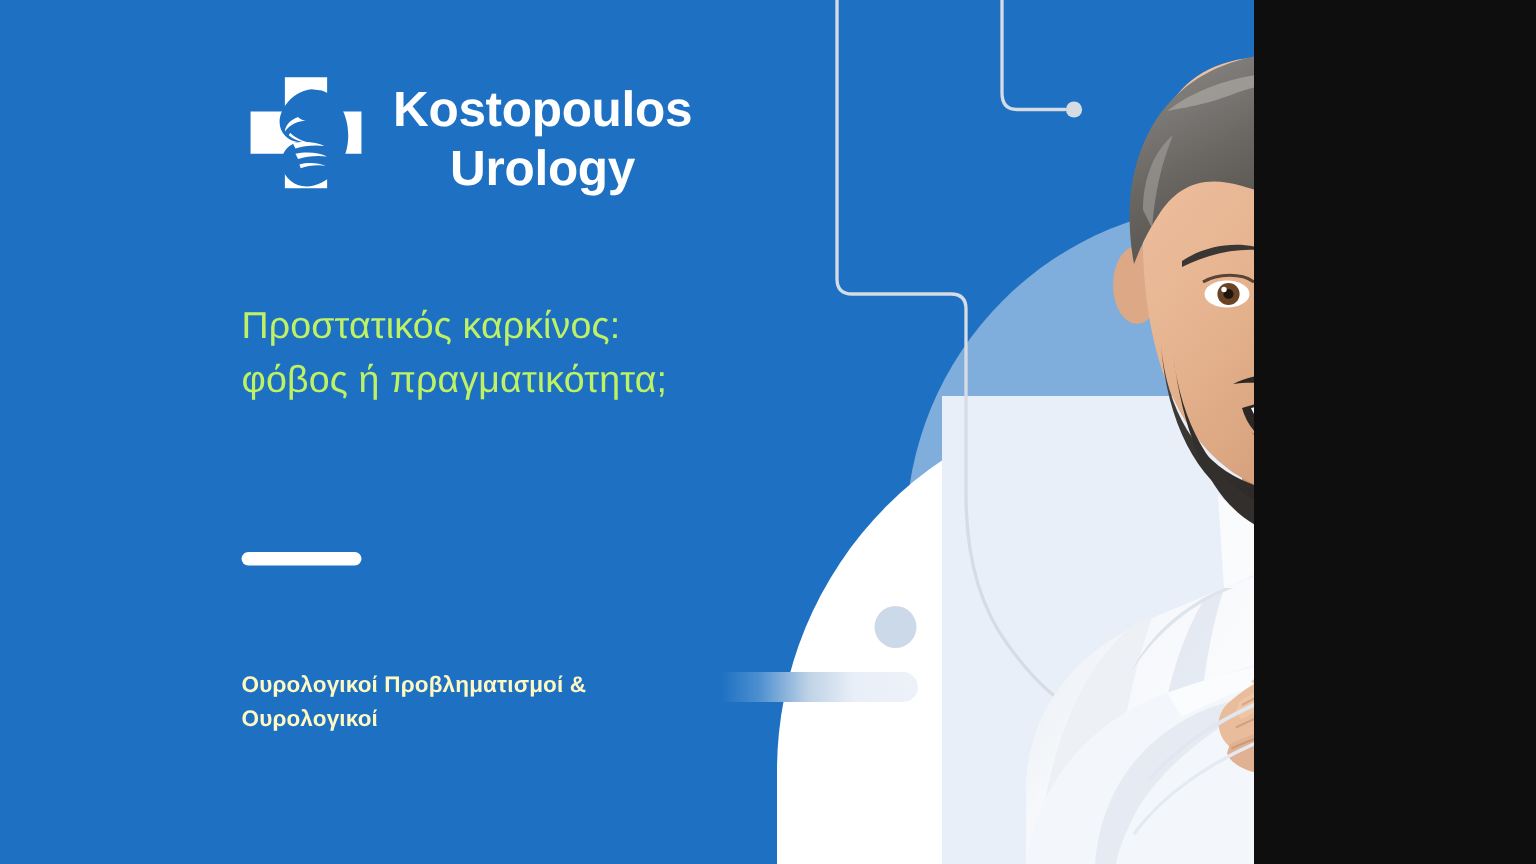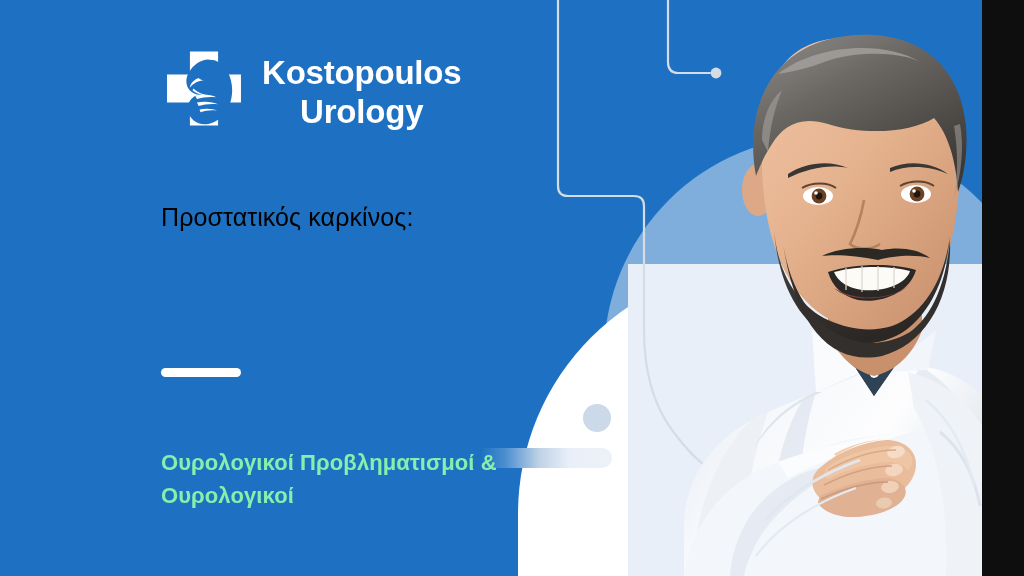--- a/index.html
+++ b/index.html
@@ -2,21 +2,21 @@
 <html><head>
 <meta charset="utf-8">
 <style>
   html, body {
     margin: 0;
     padding: 0;
     background: #0e0e0e;
   }
   #stage {
     position: relative;
-    width: 982px;
+    width: 836px;
     height: 576px;
     overflow: hidden;
     background: #1E71C2;
     font-family: "Liberation Sans", sans-serif;
     -webkit-font-smoothing: antialiased;
   }
 
   
   .shape-layer {
     position: absolute;
@@ -128,21 +128,21 @@
     letter-spacing: -0.2px;
   }
   .logo-line2 { margin-top: 6px; text-align: center; }
 
   
   .headline {
     position: absolute;
     left: 161px;
     top: 200px;
     width: 420px;
-    color: #000000;
+    color: #bef264;
     font-size: 25px;
     font-weight: normal;
     line-height: 1.42;
     letter-spacing: 0.1px;
   }
   .headline .l2 { display: block; }
 
   
   .rule {
     position: absolute;
@@ -153,22 +153,22 @@
     border-radius: 5px;
     background: #FFFFFF;
   }
 
   
   .caption {
     position: absolute;
     left: 161px;
     top: 446px;
     width: 360px;
-    color: #86efac;
-    font-size: 22px;
+    color: #fef9c3;
+    font-size: 15px;
     font-weight: bold;
     line-height: 1.5;
     letter-spacing: 0.1px;
   }
   .caption .l2 { display: block; }
 </style>
 </head>
 <body>
 
 <div id="stage">
@@ -377,20 +377,21 @@
       <path d="M38,46 C42,50 48,53 55,54 C47,54 40,51 37,48 Z" fill="#FFFFFF"></path>
     </svg>
     <div class="logo-words">
       <span class="logo-line1">Kostopoulos</span>
       <span class="logo-line2">Urology</span>
     </div>
   </div>
 
   <div class="headline">
     <span>Προστατικός καρκίνος:</span>
+    <span class="l2">φόβος ή πραγματικότητα;</span>
   </div>
 
   <div class="rule"></div>
 
   <div class="caption">
     <span>Ουρολογικοί Προβληματισμοί &amp;</span>
     <span class="l2">Ουρολογικοί</span>
   </div>
 
 </div>

